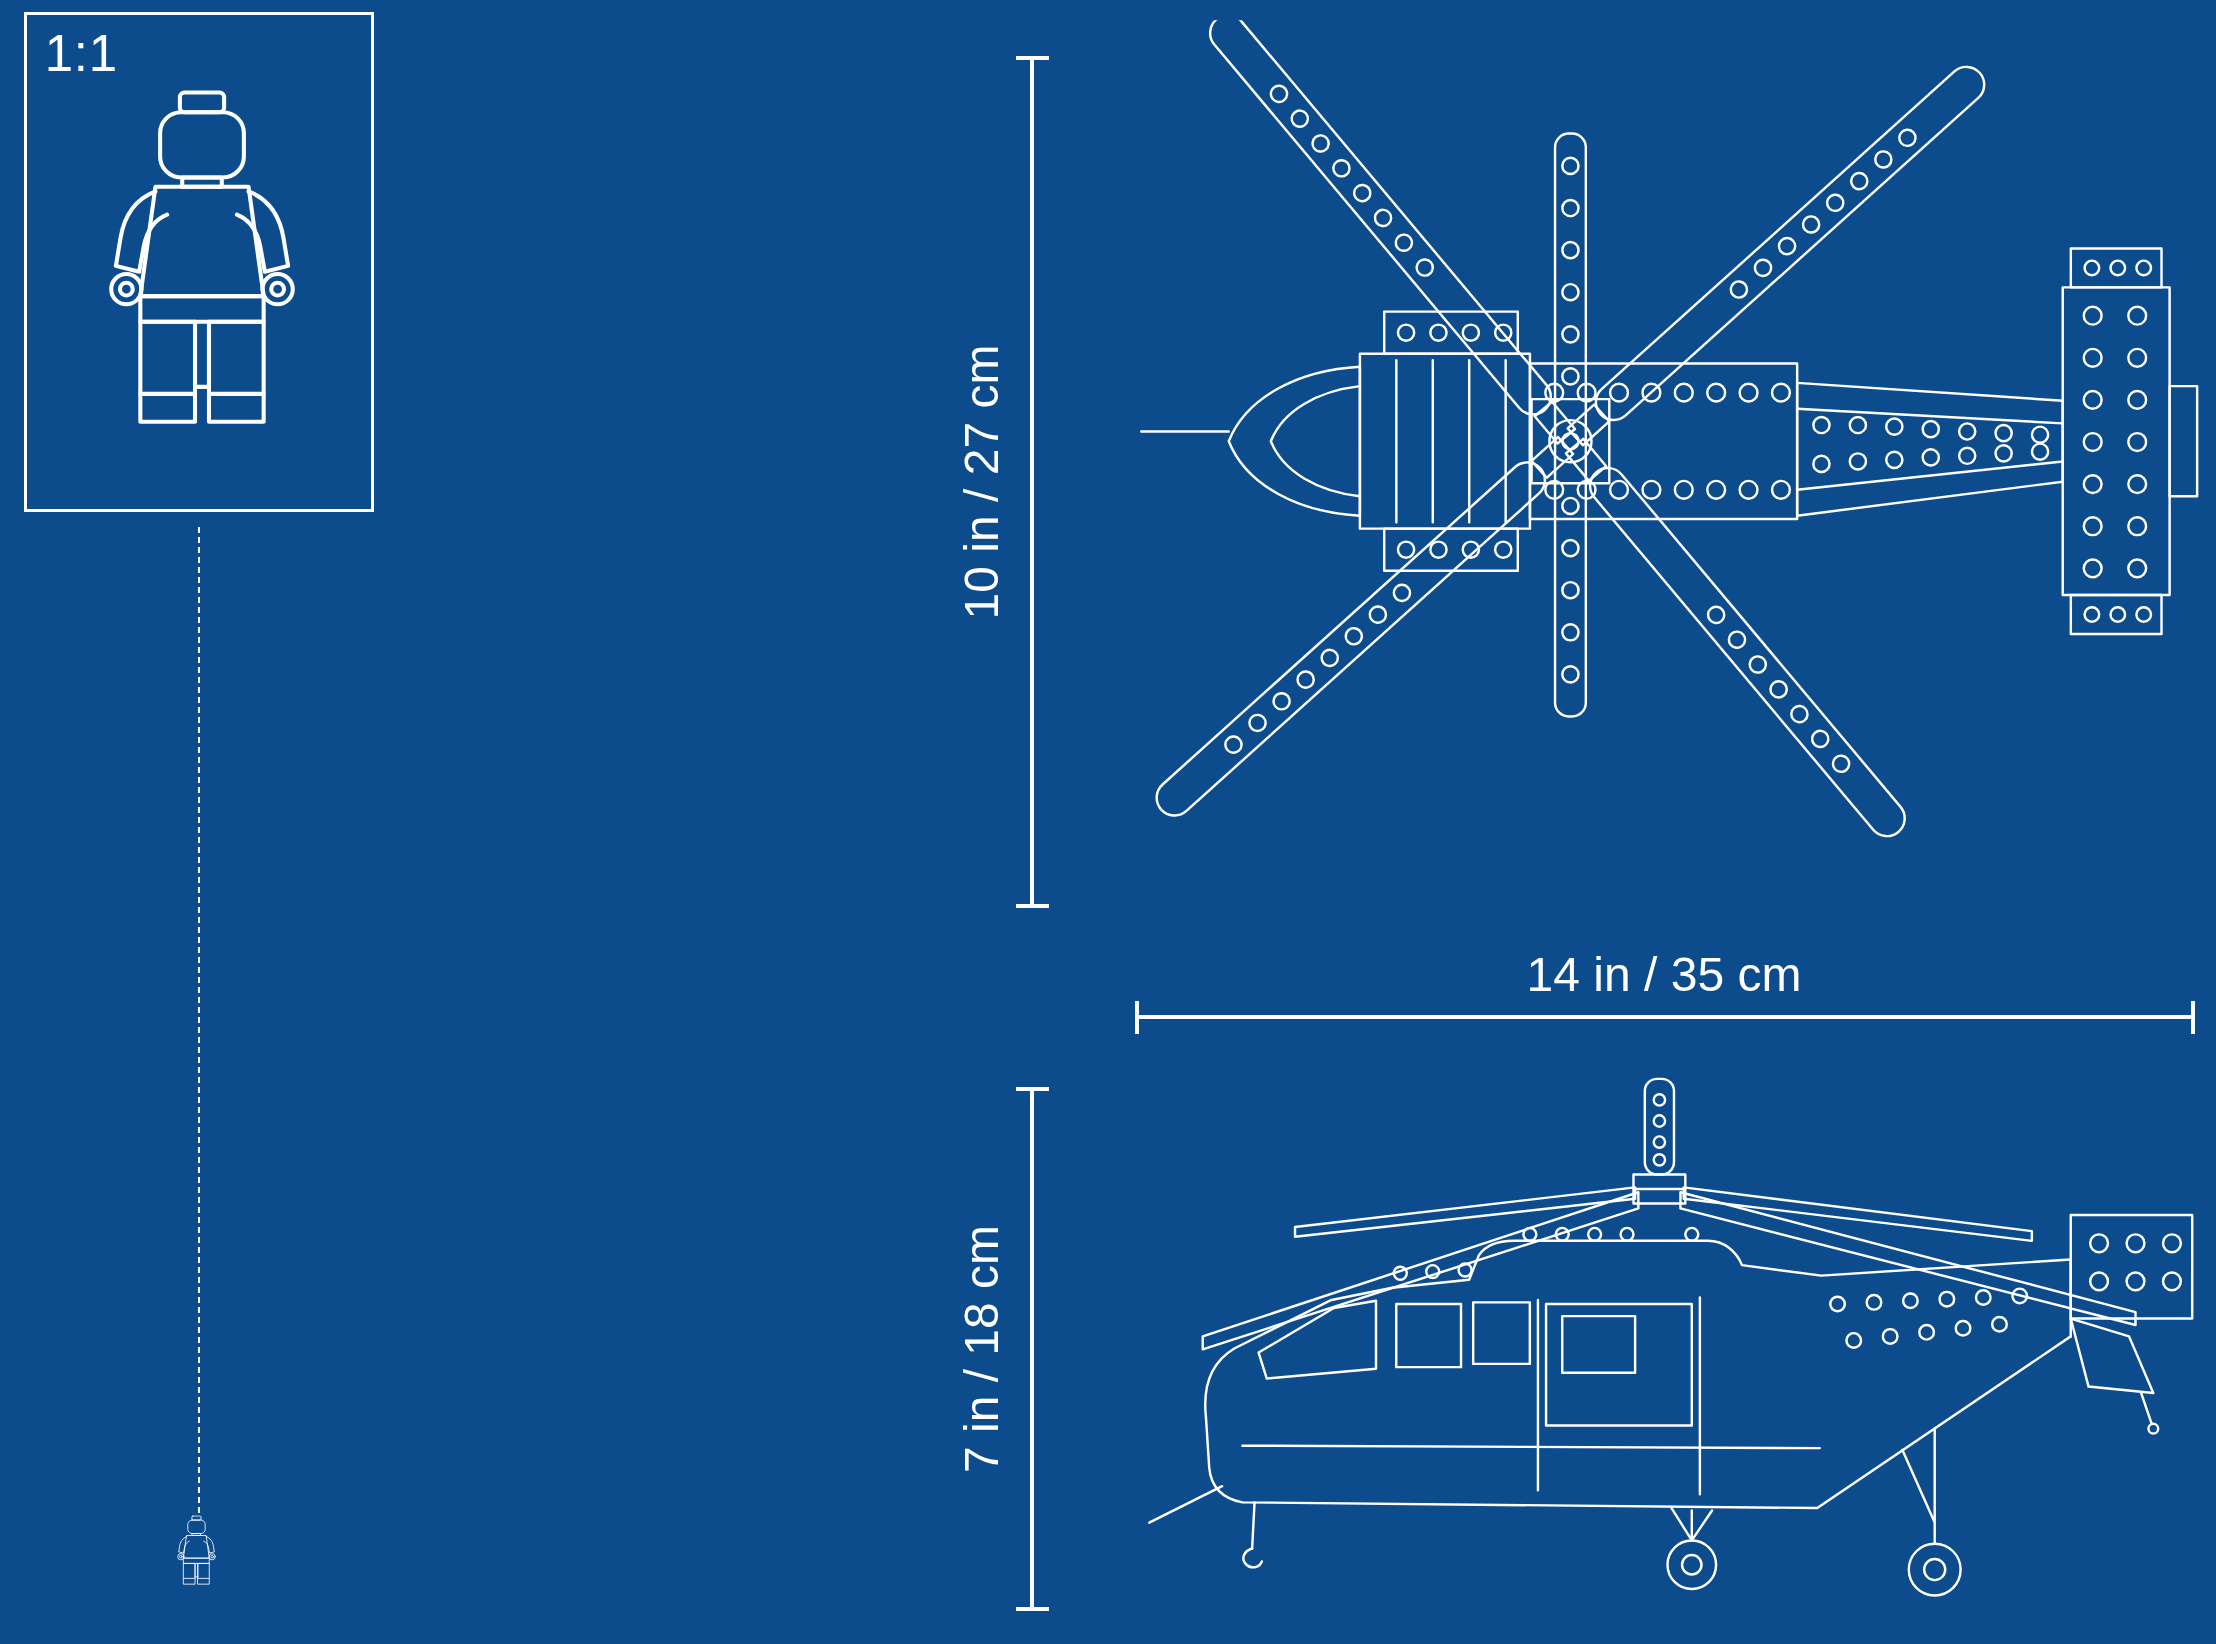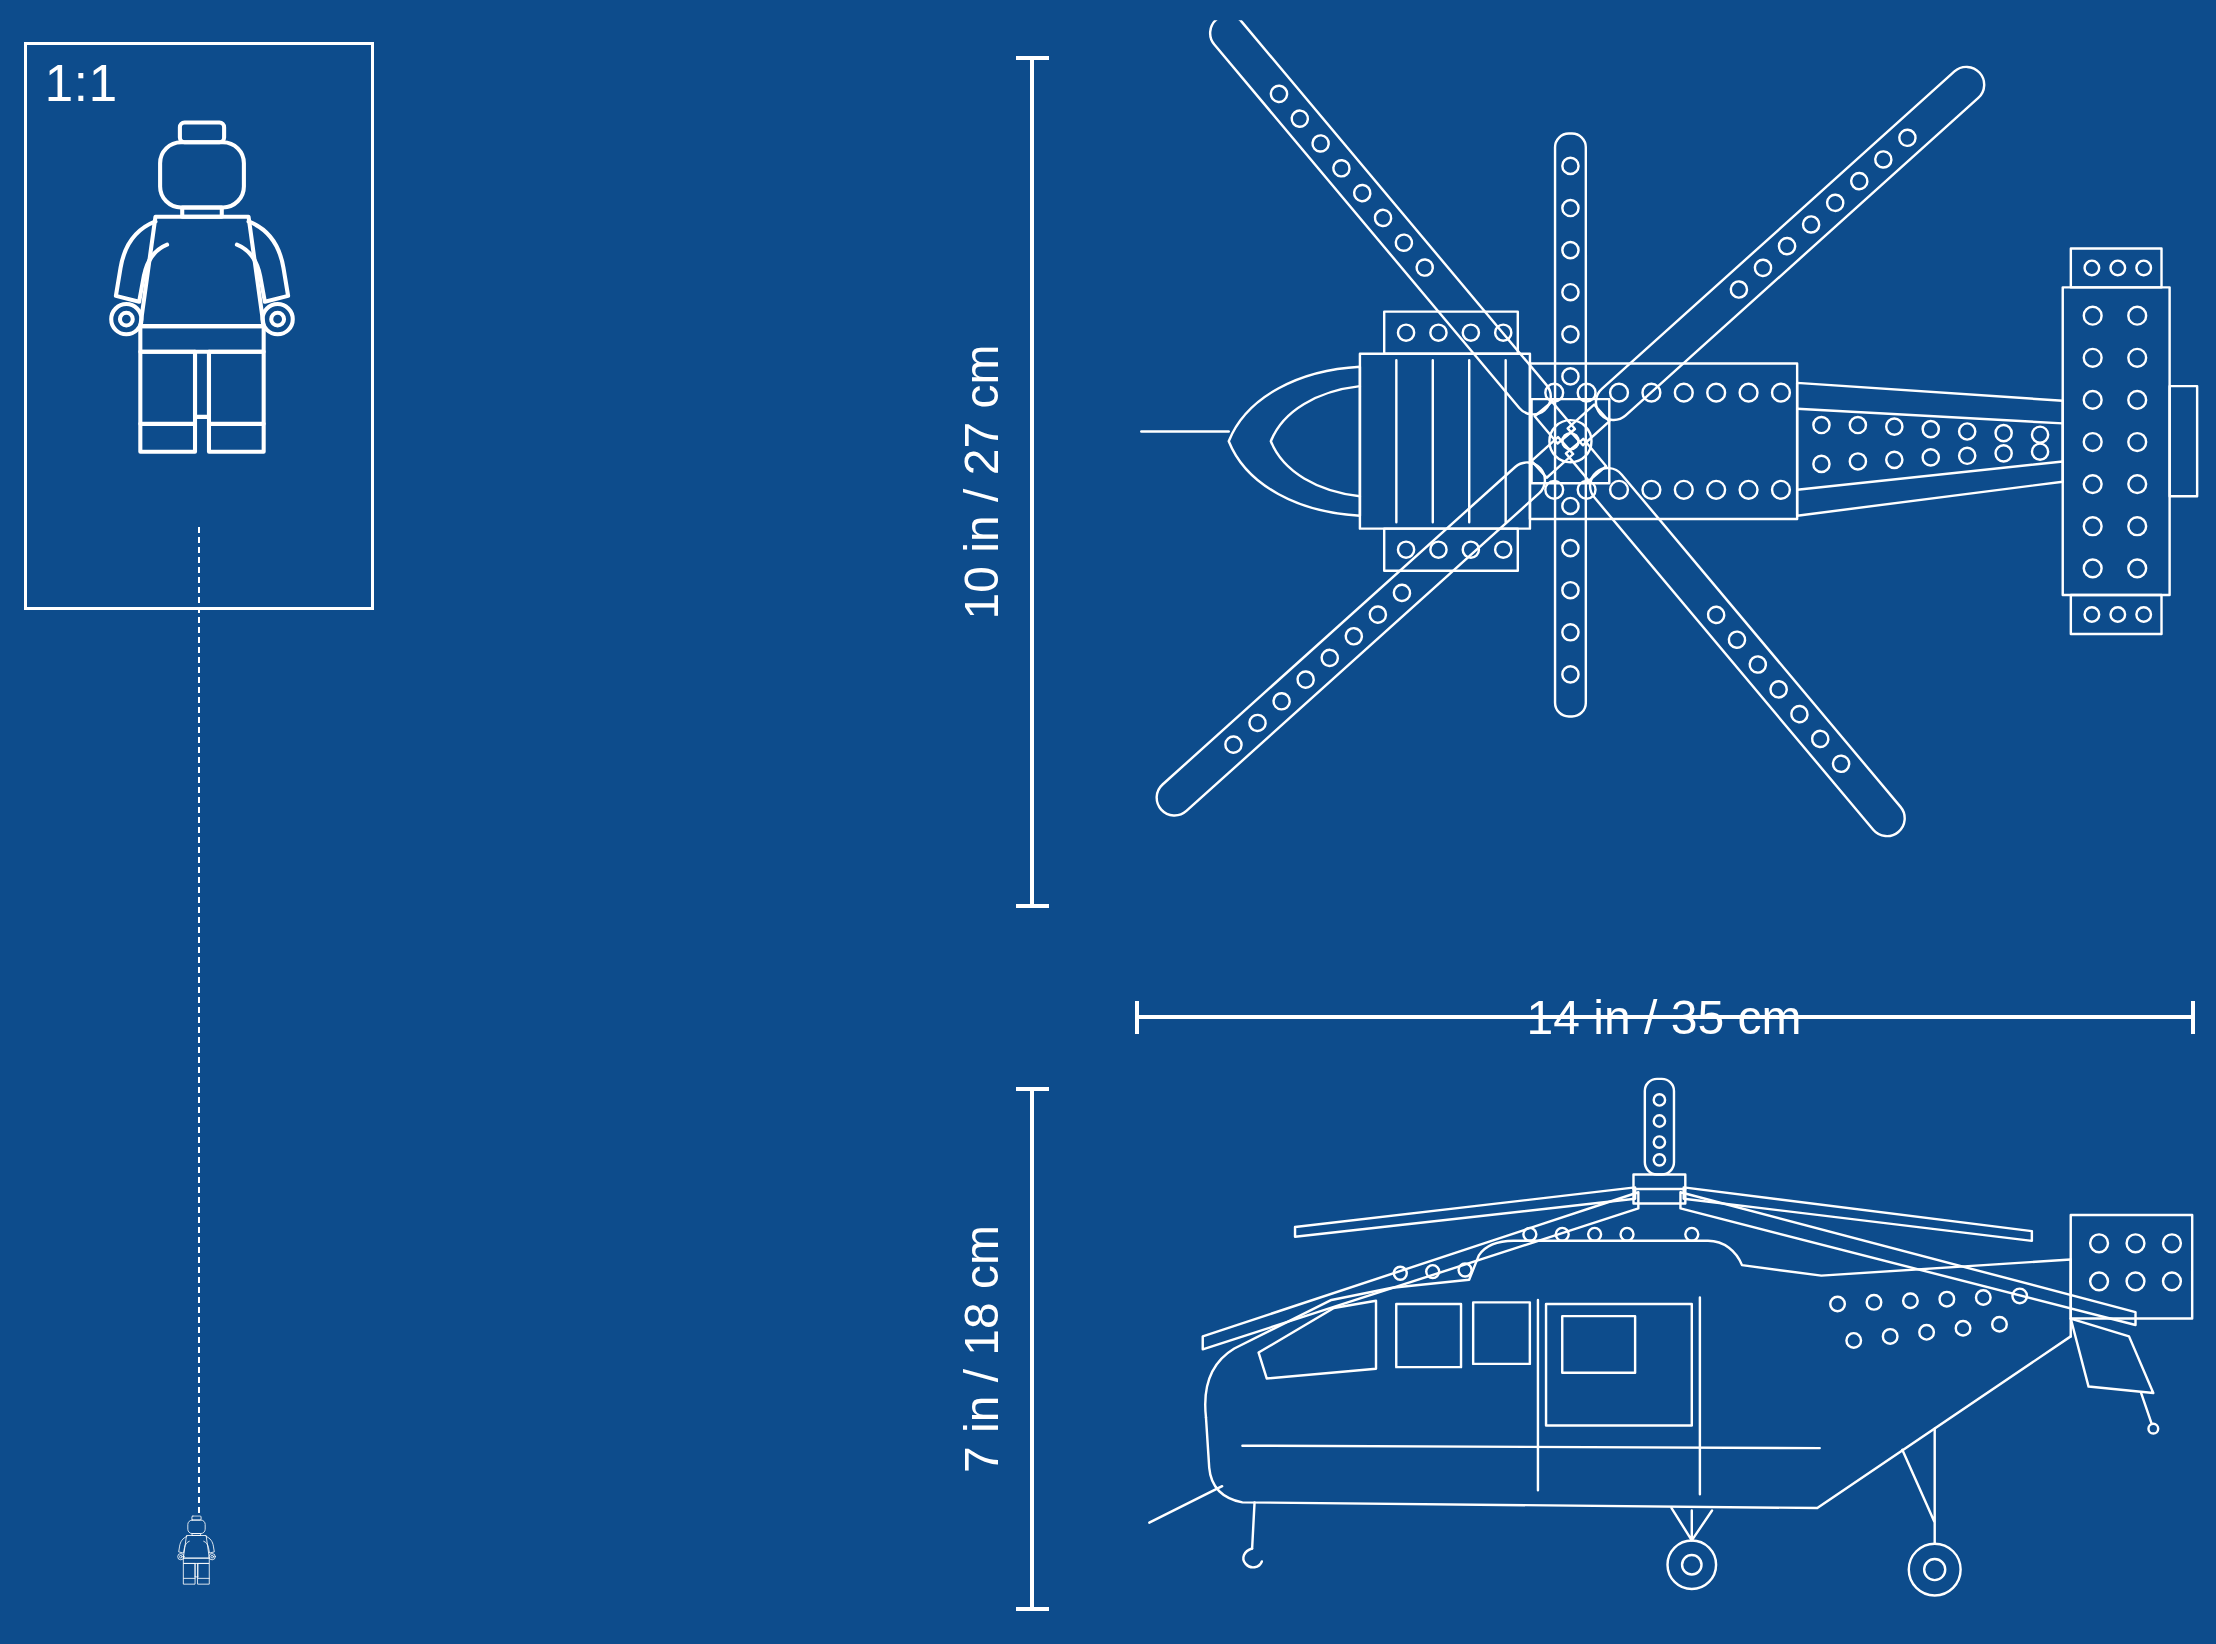--- a/index.html
+++ b/index.html
@@ -6,21 +6,21 @@
   .canvas{
     position:relative;width:2216px;height:1645px;
     background:var(--background,#0d4c8c);
     color:var(--line,#ffffff);
     font-family:"Liberation Sans",sans-serif;
     overflow:hidden;
   }
   svg{display:block;}
   
   .scale-box{
-    position:absolute;left:24px;top:42px;width:350px;height:568px;
+    position:absolute;left:24px;top:12px;width:350px;height:500px;
     border:3.2px solid currentColor;box-sizing:border-box;
   }
   .scale-label{
     position:absolute;left:17.7px;top:11.3px;font-size:51px;line-height:1.1;
     color:currentColor;letter-spacing:0.8px;
   }
   .scale-fig{position:absolute;left:47px;top:74px;width:256px;height:384px;}
   
   .dash-line{
     position:absolute;left:198px;top:527px;height:986px;width:0;
@@ -37,21 +37,21 @@
   .dim-h{position:absolute;height:4px;background:currentColor;}
   .dim-h::before,.dim-h::after{
     content:"";position:absolute;top:-14.5px;width:4px;height:33px;background:currentColor;
   }
   .dim-h::before{left:0;}
   .dim-h::after{right:0;}
   .dim-label{
     position:absolute;font-size:48px;color:currentColor;white-space:nowrap;
   }
   .dim-label-v{transform:translate(-50%,-50%) rotate(-90deg);}
-  .dim-label-h{transform:translate(-50%,-50%);margin-top:43px;}
+  .dim-label-h{transform:translate(-50%,-50%);}
   .drawing{position:absolute;}
   .hidden-defs{position:absolute;width:0;height:0;overflow:hidden;}
 </style>
 </head>
 <body>
 
 <svg class="hidden-defs" aria-hidden="true">
   <defs>
     <symbol id="minifig" viewBox="0 0 220 330">
       <g fill="none" stroke="currentColor" stroke-width="3.5" stroke-linejoin="round" stroke-linecap="round">

